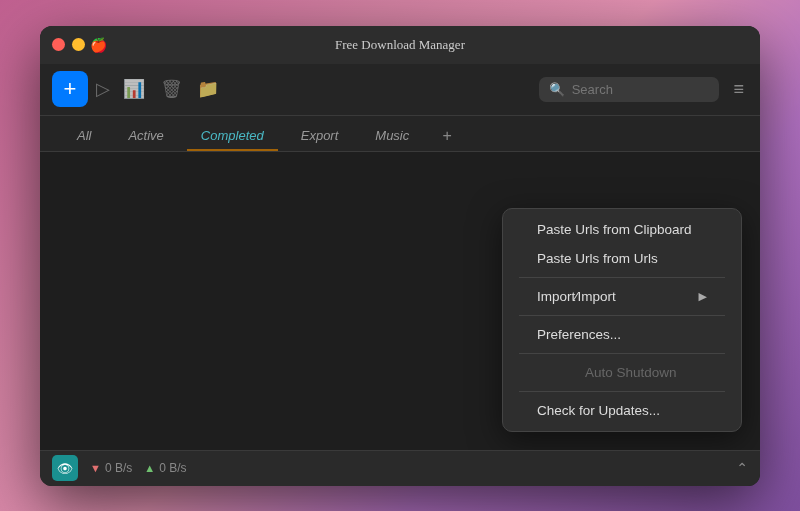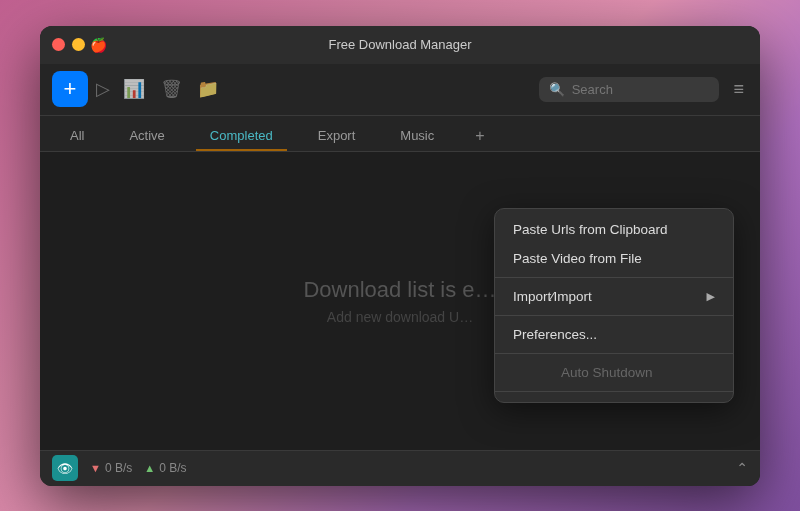--- a/index.html
+++ b/index.html
@@ -50,20 +50,21 @@
     .titlebar-apple {
       position: absolute;
       left: 50px;
       font-size: 14px;
       color: #ccc;
     }
     .titlebar-title {
       font-size: 13px;
       color: #ccc;
       font-weight: 500;
+      font-family: Liberation Serif, serif;
     }
     .toolbar {
       height: 52px;
       background: #252525;
       display: flex;
       align-items: center;
       padding: 0 12px;
       gap: 8px;
       flex-shrink: 0;
       border-bottom: 1px solid #3a3a3a;
@@ -124,24 +125,25 @@
       color: #888;
       font-size: 18px;
       cursor: pointer;
       padding: 4px;
     }
     .tabs-bar {
       height: 36px;
       background: #252525;
       display: flex;
       align-items: flex-end;
-      padding: 0 16px;
-      gap: 17px;
+      padding: 0 23px;
+      gap: 9px;
       flex-shrink: 0;
       border-bottom: 1px solid #3a3a3a;
+      font-style: italic;
     }
     .tab {
       padding: 6px 14px;
       font-size: 13px;
       color: #999;
       cursor: pointer;
       border-bottom: 2px solid transparent;
       white-space: nowrap;
     }
     .tab.active-tab {
@@ -210,26 +212,26 @@
     .chevron-up {
       margin-left: auto;
       color: #888;
       font-size: 14px;
       cursor: pointer;
     }
     
     .dropdown-menu {
       position: absolute;
       top: 56px;
-      right: 26px;
+      right: 18px;
       background: #2e2e2e;
       border-radius: 10px;
       box-shadow: 0 8px 32px rgba(0,0,0,0.5);
       min-width: 240px;
-      padding: 6px 0;
+      padding: 6px 16px;
       z-index: 100;
       border: 1px solid #444;
       text-align: center;
     }
     .menu-item {
       padding: 7px 18px;
       font-size: 13.5px;
       color: #ddd;
       cursor: pointer;
       display: flex;
@@ -286,38 +288,35 @@
   <div class="tabs-bar">
     <div class="tab">All</div>
     <div class="tab">Active</div>
     <div class="tab active-tab">Completed</div>
     <div class="tab">Export</div>
     <div class="tab">Music</div>
     <div class="tab-add">+</div>
   </div>
 
   <div class="main-content">
-    <div class="empty-text">
-      <div class="empty-title">Download list is e…</div>
-      <div class="empty-subtitle">Add new download U…</div>
-    </div>
 
     <div class="dropdown-menu">
       <div class="menu-item">Paste Urls from Clipboard</div>
-      <div class="menu-item">Paste Video from File</div>
+      <div class="menu-item">Paste Urls from Urls</div>
       <div class="menu-separator"></div>
       <div class="menu-item">
         <span>Import⁄Import</span>
         <span class="menu-chevron">▶</span>
       </div>
       <div class="menu-separator"></div>
       <div class="menu-item">Preferences...</div>
       <div class="menu-separator"></div>
       <div class="menu-item disabled">Auto Shutdown</div>
       <div class="menu-separator"></div>
+      <div class="menu-item">Check for Updates...</div>
 
     </div>
   </div>
 
   <div class="statusbar">
     <div class="status-icon">👁</div>
     <div class="speed-item">
       <span class="speed-arrow-down">▼</span>
       <span>0 B/s</span>
     </div>

